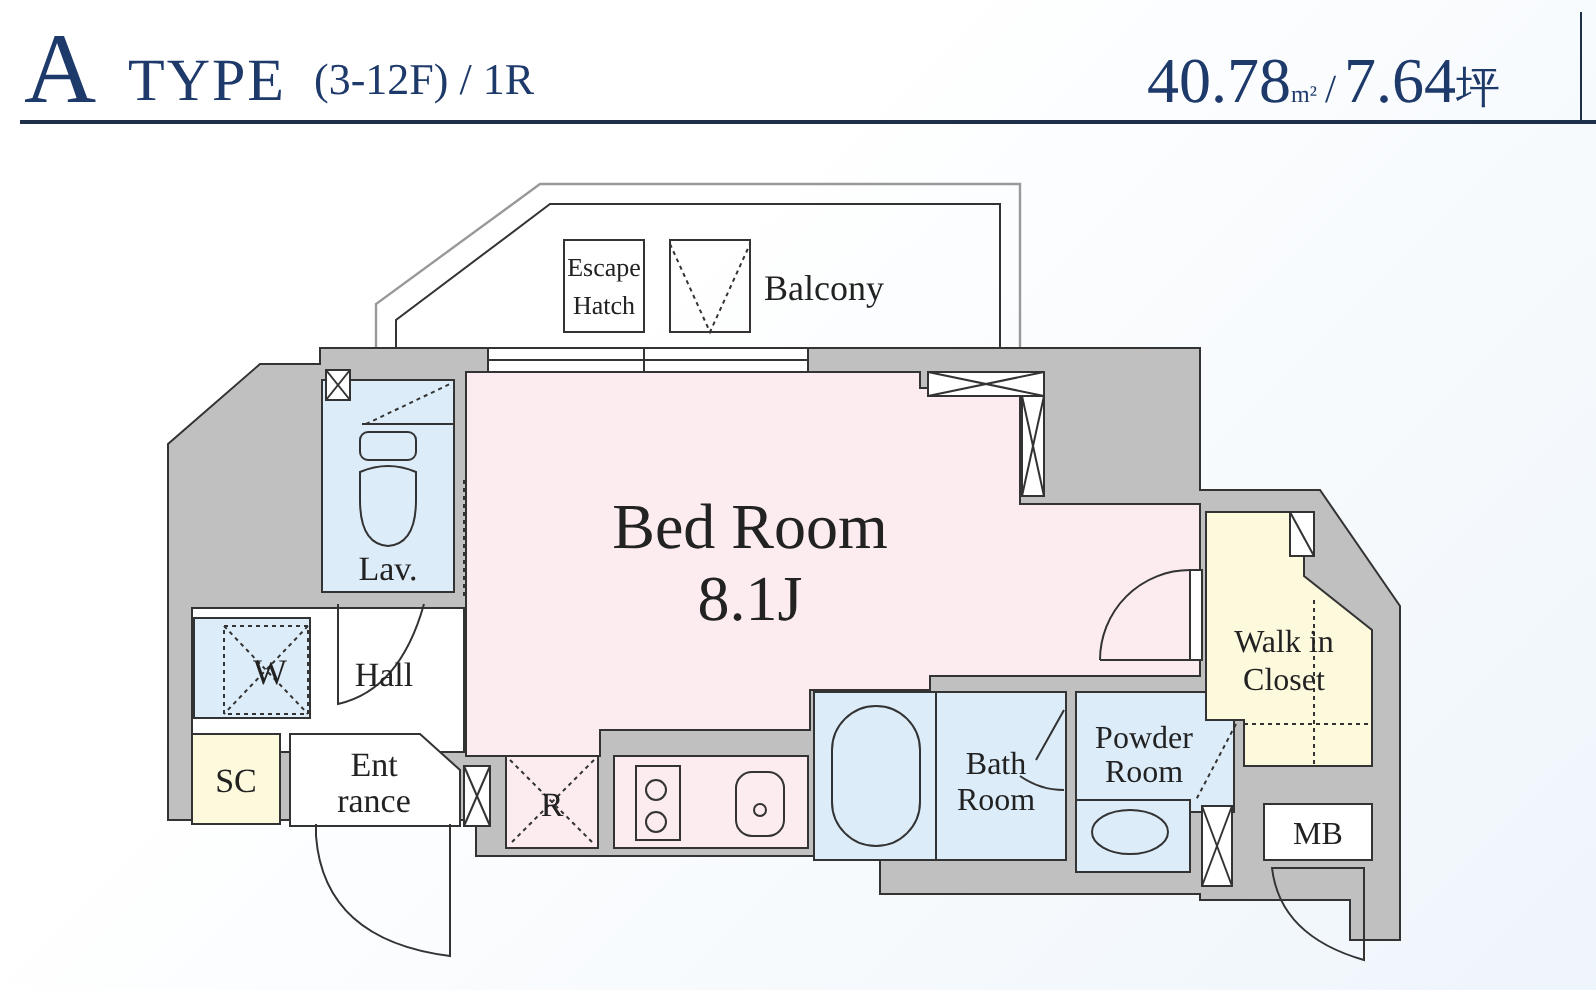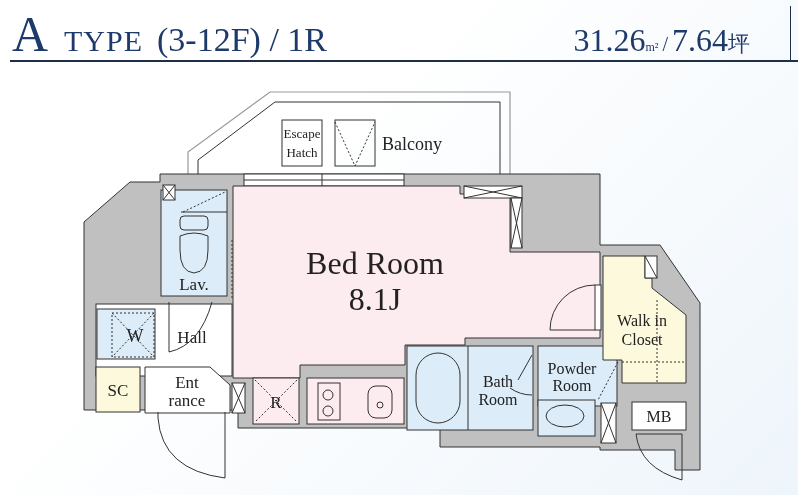--- a/index.html
+++ b/index.html
@@ -4,39 +4,39 @@
 <style>
   html, body { margin:0; padding:0; }
   body {
     width:798px; height:495px; overflow:hidden; position:relative;
     background: linear-gradient(135deg, #ffffff 0%, #ffffff 35%, #eef5fb 100%);
     font-family: "Liberation Serif", "DejaVu Serif", serif;
   }
   .header { position:absolute; left:0; top:0; width:798px; height:62px; }
   .title-a { position:absolute; left:12px; top:8px; font-size:50px; color:#1e3a6b; line-height:52px; }
   .title-type { position:absolute; left:64px; top:24px; font-size:30px; color:#1e3a6b; font-weight:normal; letter-spacing:1px; line-height:34px; }
-  .title-floors { position:absolute; left:157px; top:22px; font-size:34px; color:#1e3a6b; line-height:36px; }
+  .title-floors { position:absolute; left:157px; top:22px; font-size:22px; color:#1e3a6b; line-height:36px; }
   .area { position:absolute; right:48px; top:22px; font-size:32px; color:#1e3a6b; line-height:36px; white-space:nowrap; }
   .area .unit { font-size:12px; }
   .area .sep { font-size:20px; margin:0 4px; }
   .area .tsubo { font-size:22px; }
   .rule { position:absolute; left:10px; top:60px; width:790px; height:2px; background:#1e2f4a; }
   .vrule { position:absolute; left:790px; top:6px; width:1px; height:54px; background:#1e2f4a; }
   svg.plan { position:absolute; left:0; top:0; }
   .lbl { font-family:"Liberation Serif","DejaVu Serif",serif; fill:#222; }
 </style>
 </head>
 <body>
 
 <div class="header">
   <span class="title-a">A</span>
   <span class="title-type">TYPE</span>
   <span class="title-floors">(3-12F) / 1R</span>
   <span class="area">
-    <span>31.26</span><span class="unit">m²</span><span class="sep">/</span><span>7.64</span><span class="tsubo">坪</span>
+    <span>40.78</span><span class="unit">m²</span><span class="sep">/</span><span>7.64</span><span class="tsubo">坪</span>
   </span>
   <div class="rule"></div>
   <div class="vrule"></div>
 </div>
 
 <svg class="plan" width="798" height="495" viewBox="0 0 798 495">
 
   <g fill="none" stroke="#999" stroke-width="1.2">
     <polyline points="188,176 188,152 270,92 510,92 510,176"></polyline>
     <polyline points="198,176 198,160 275,102 500,102 500,176" stroke="#333" stroke-width="1"></polyline>

